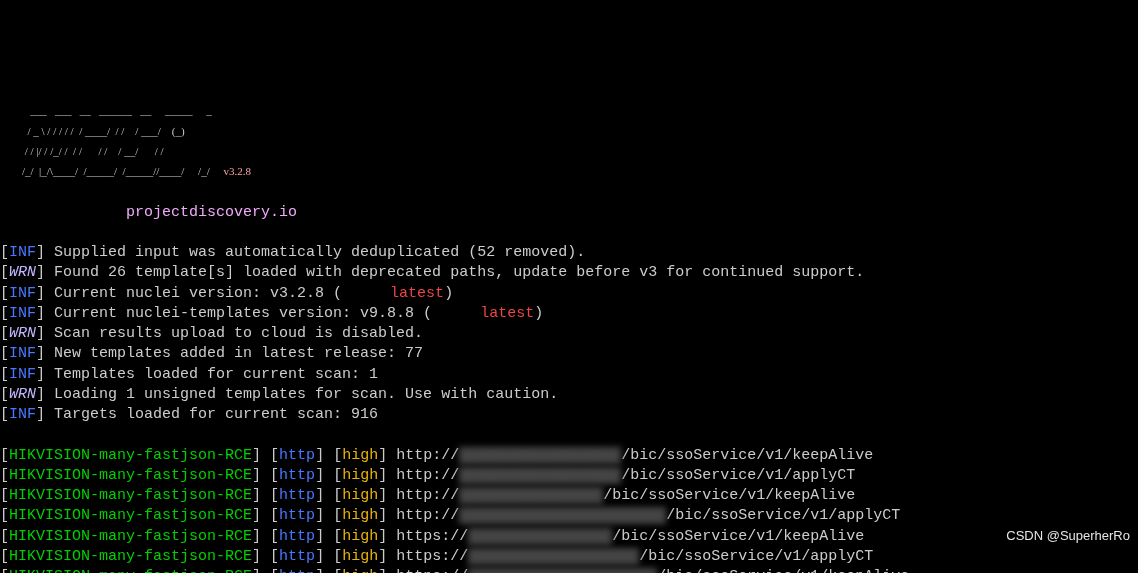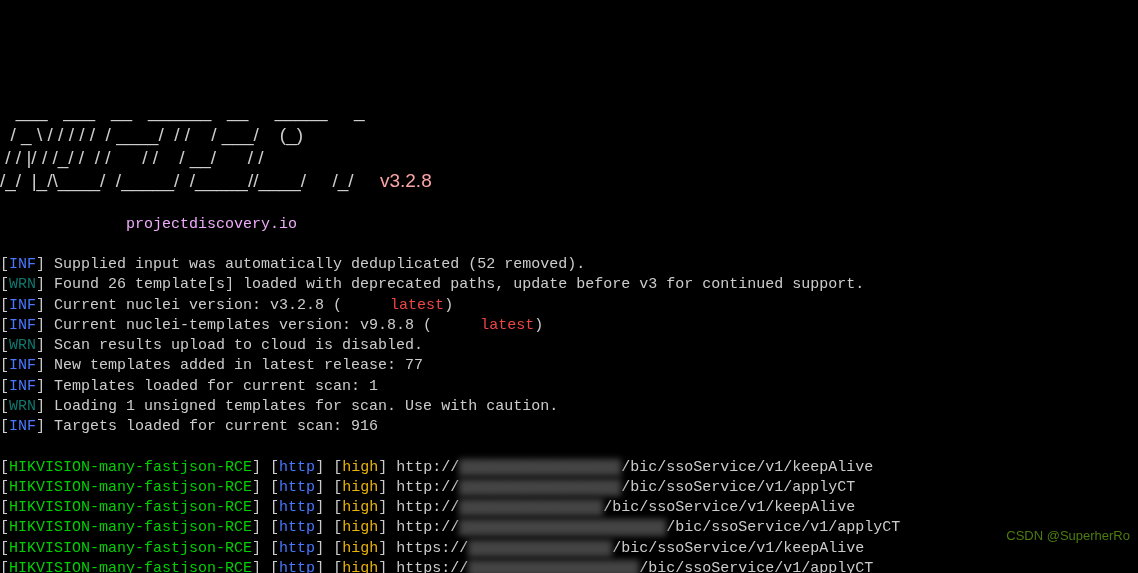--- a/index.html
+++ b/index.html
@@ -10,45 +10,46 @@
       font-size: 15px;
       line-height: 1.35;
       padding: 0;
       white-space: pre;
       overflow: hidden;
       width: 1138px;
       height: 573px;
     }
     .ascii-art {
       color: #ccc;
-      font-family: Liberation Sans, sans-serif;
+      font-family: Liberation Serif, serif;
       line-height: 1.1;
-      font-size: 19px;
+      font-size: 11px;
+      margin-left: 22px;
     }
     .version { color: #fca5a5; }
     .subtitle { color: #f0abfc; }
     .bracket { color: #ccc; }
     .inf { color: #4878ff; }
-    .wrn { color: #0f766e; }
+    .wrn { color: #c4b5fd; font-style: italic; }
     .latest { color: #ef4444; margin-left: 48px; }
     .template-id { color: #00d000; margin-top: 28px; }
     .proto { color: #4878ff; }
     .severity { color: #eab308; }
     .url { color: #ccc; }
     .redacted {
       background: #444;
       color: #444;
       filter: blur(3px);
       user-select: none;
     }
     .watermark {
       position: fixed;
       bottom: 28px;
       right: 8px;
-      color: #4d7c0f;
+      color: #e5e5e5;
       font-size: 13px;
       font-family: sans-serif;
     }
     .line { display: block; }
   </style>
 </head>
 <body>
 
 
 

